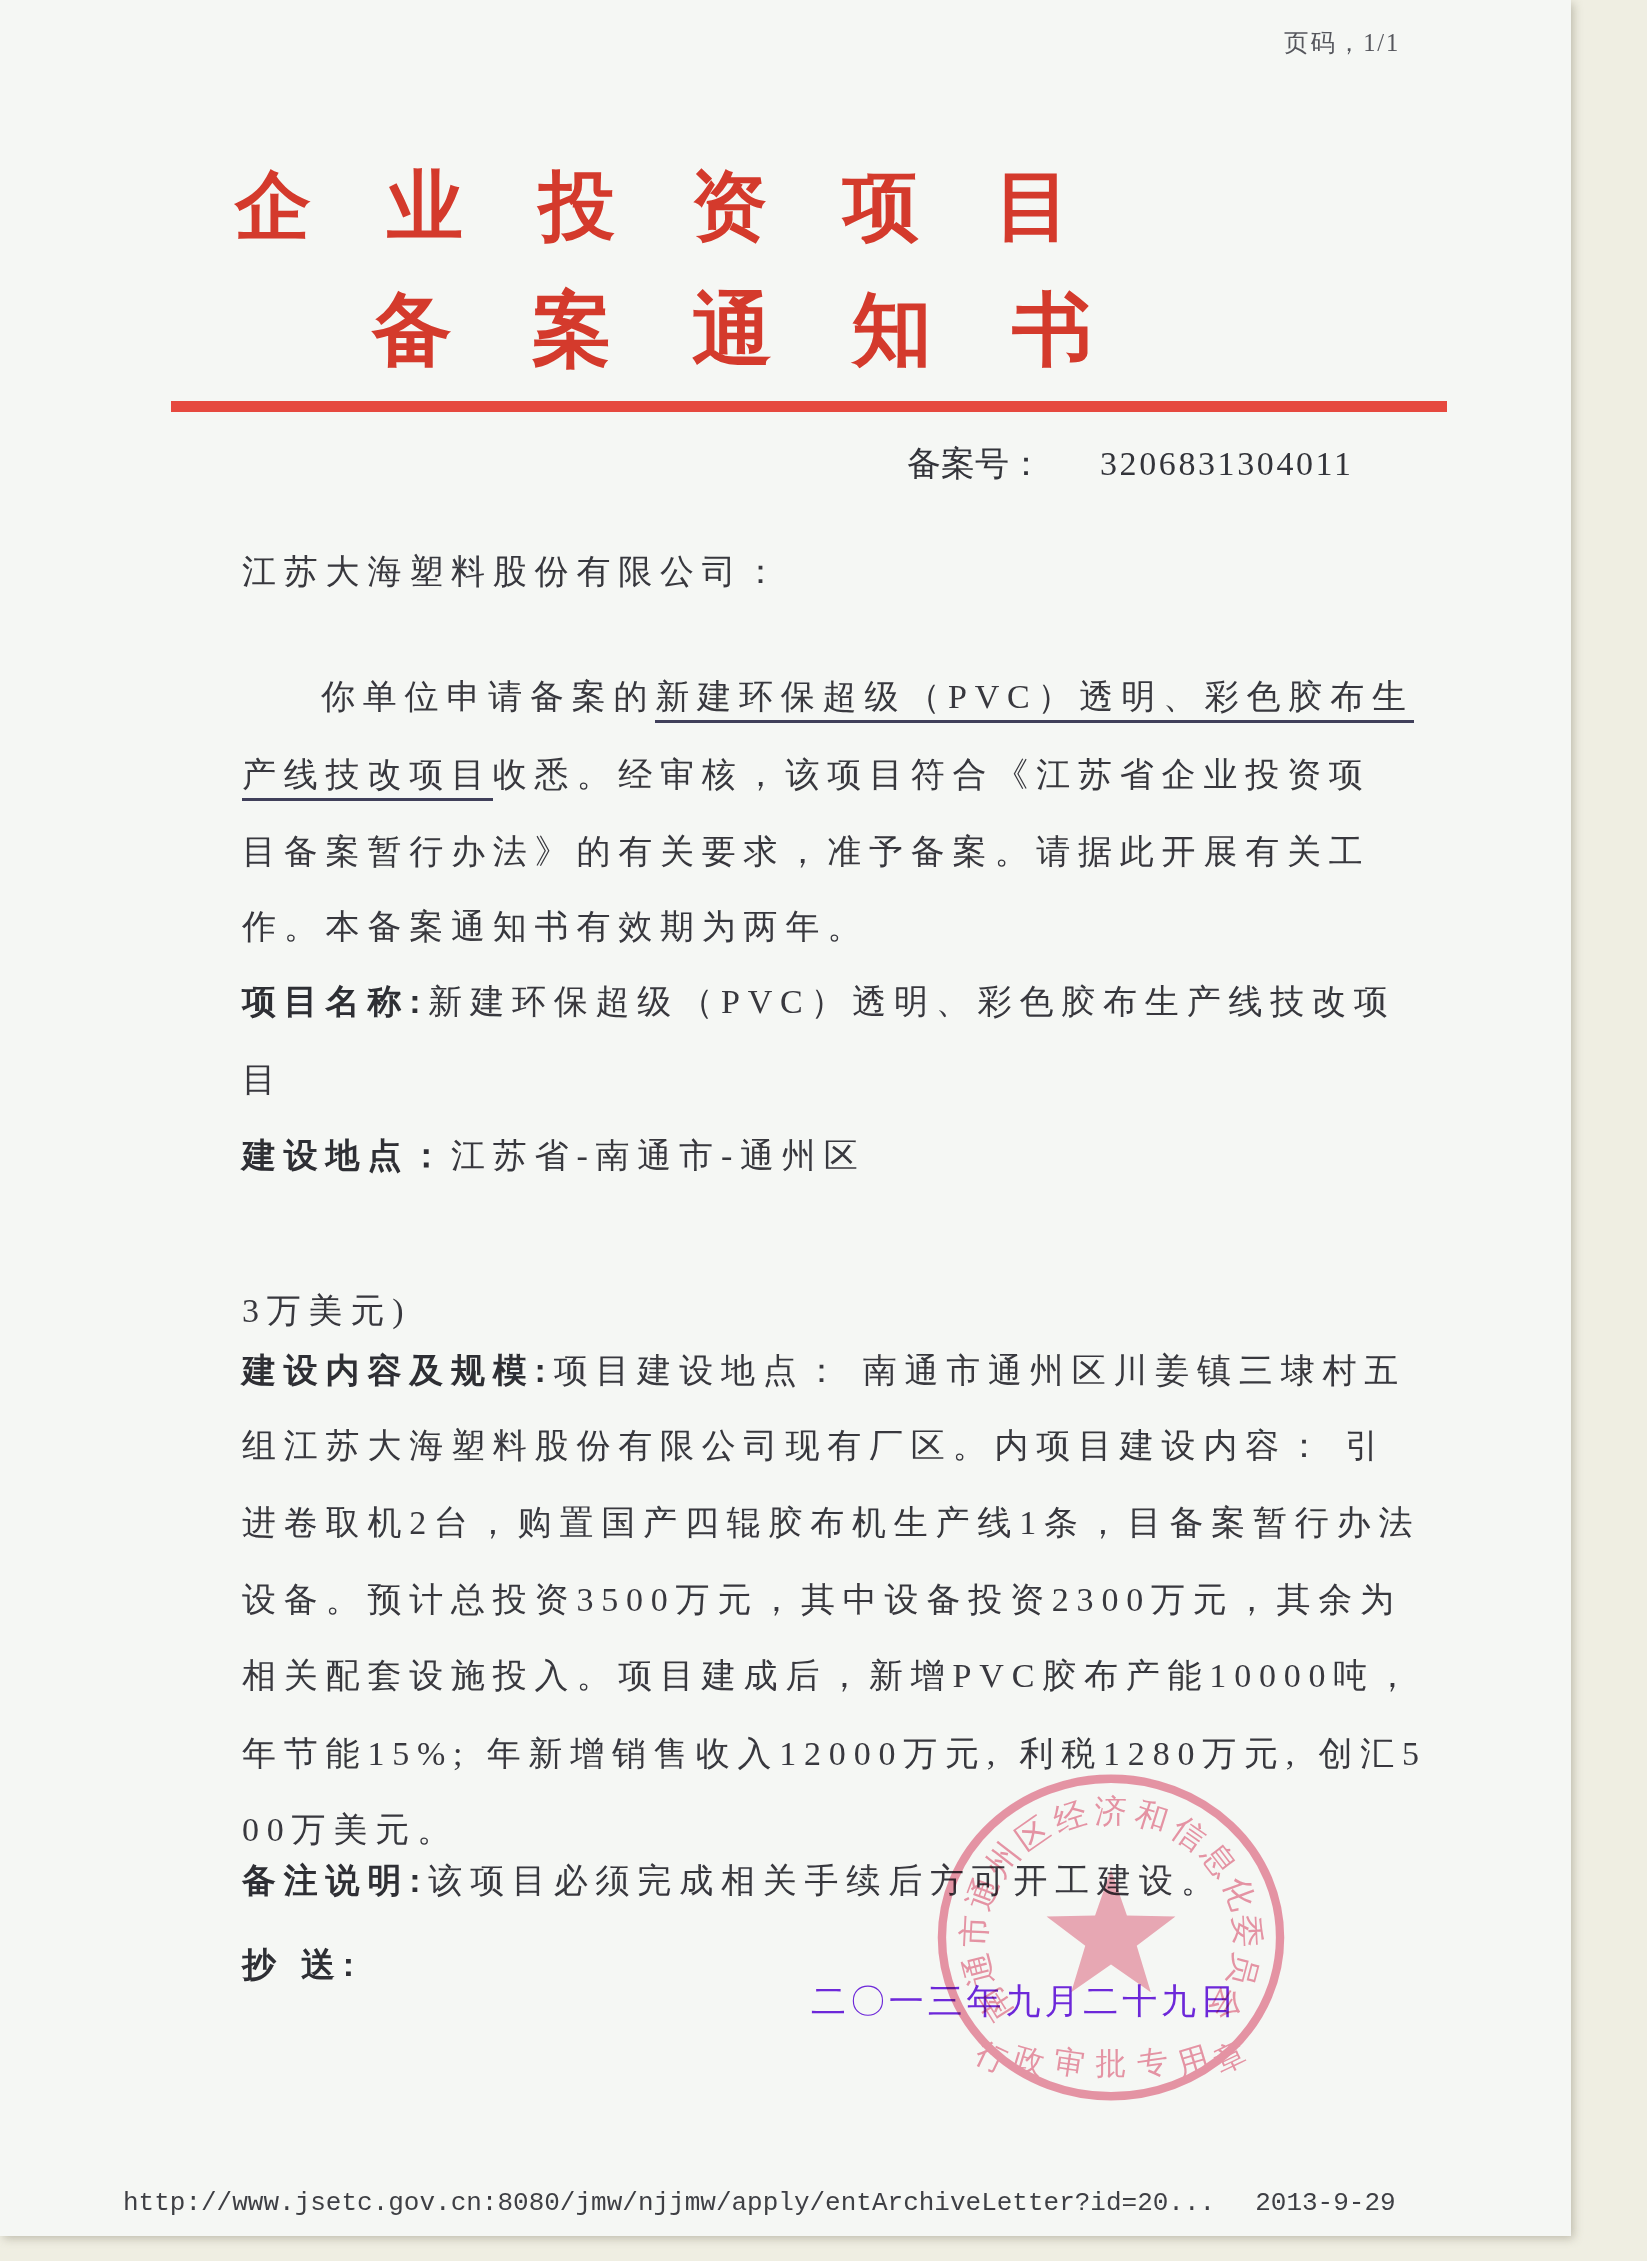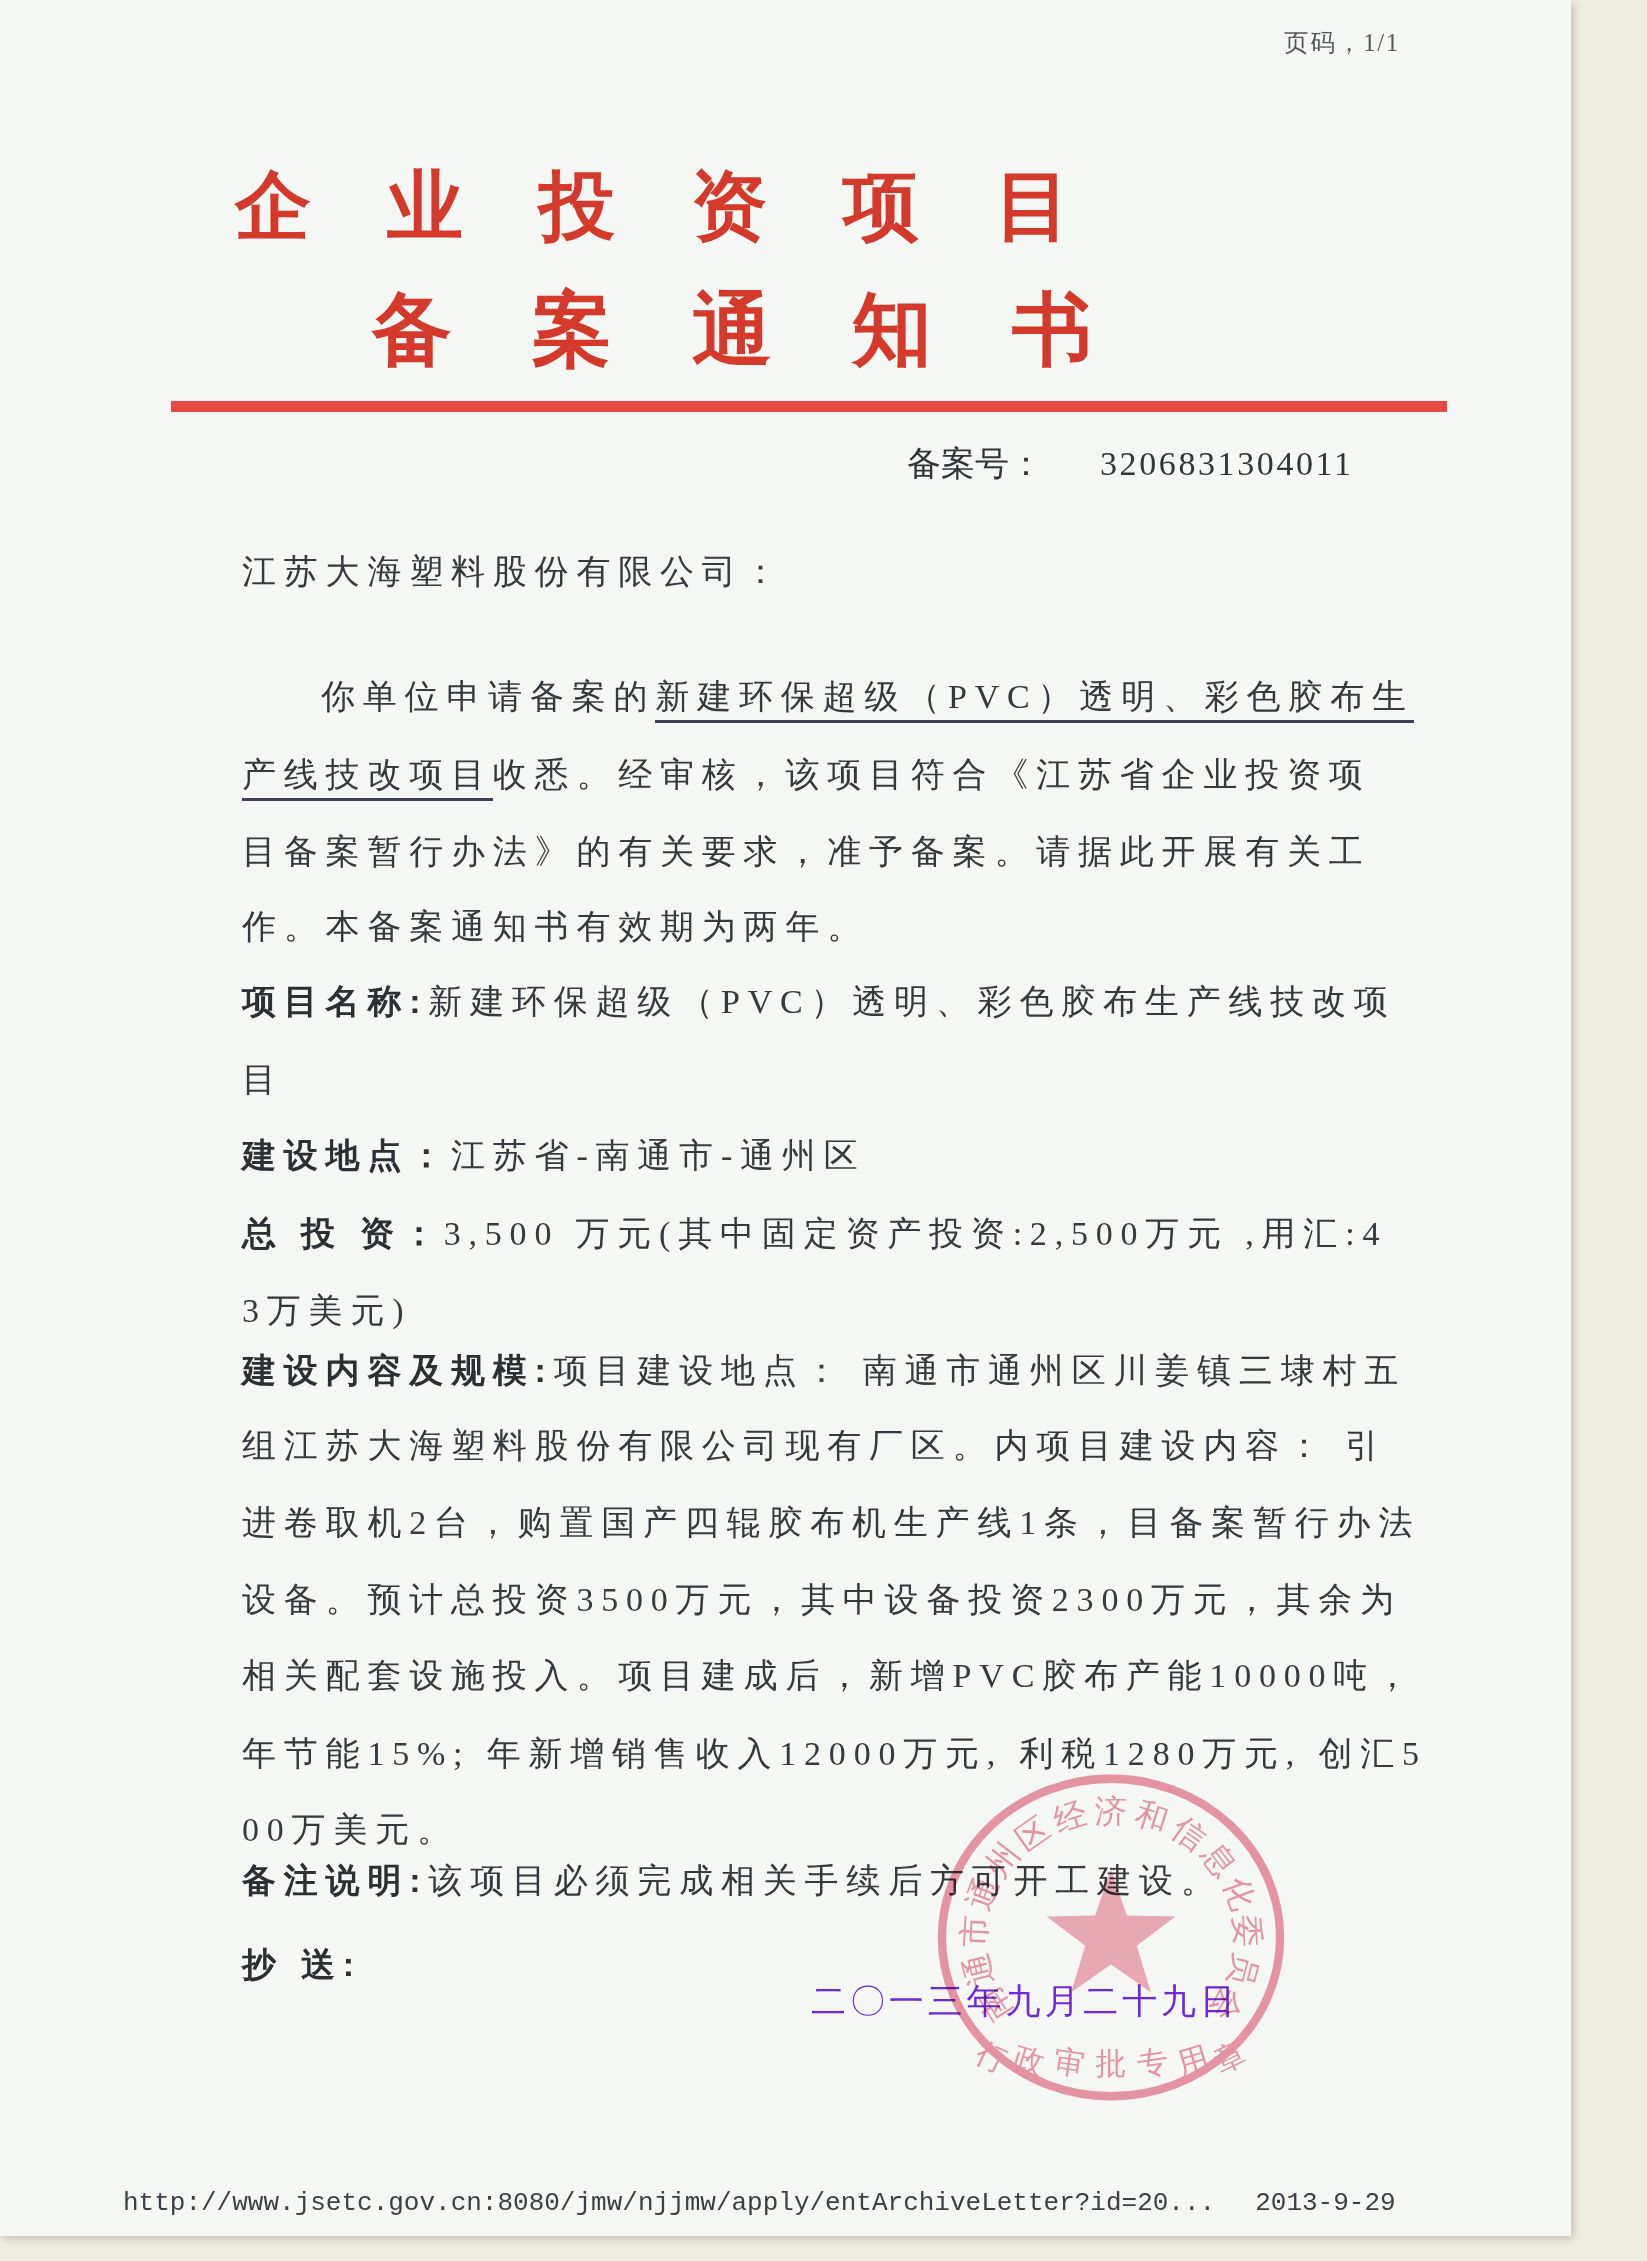--- a/index.html
+++ b/index.html
@@ -54,23 +54,20 @@
 
     <div class="bl" style="top:980px;">
       <span class="lbl">项目名称:</span><span>新建环保超级（PVC）透明、彩色胶布生产线技改项</span>
     </div>
     <div class="bl" style="top:1059px;">目</div>
 
     <div class="bl" style="top:1134px;">
       <span class="lbl">建设地点：</span><span>江苏省-南通市-通州区</span>
     </div>
 
-    <div class="bl" style="top:1212px;">
-      <span class="lbl">总 投 资：</span><span>3,500 万元(其中固定资产投资:2,500万元 ,用汇:4</span>
-    </div>
     <div class="bl" style="top:1290px;">3万美元)</div>
 
     <div class="bl" style="top:1349px;">
       <span class="lbl">建设内容及规模:</span><span>项目建设地点： 南通市通州区川姜镇三埭村五</span>
     </div>
     <div class="bl" style="top:1425px;">组江苏大海塑料股份有限公司现有厂区。内项目建设内容： 引</div>
     <div class="bl" style="top:1502px;">进卷取机2台，购置国产四辊胶布机生产线1条，目备案暂行办法</div>
     <div class="bl" style="top:1579px;">设备。预计总投资3500万元，其中设备投资2300万元，其余为</div>
     <div class="bl" style="top:1655px;">相关配套设施投入。项目建成后，新增PVC胶布产能10000吨，</div>
     <div class="bl" style="top:1733px;">年节能15%; 年新增销售收入12000万元, 利税1280万元, 创汇5</div>

